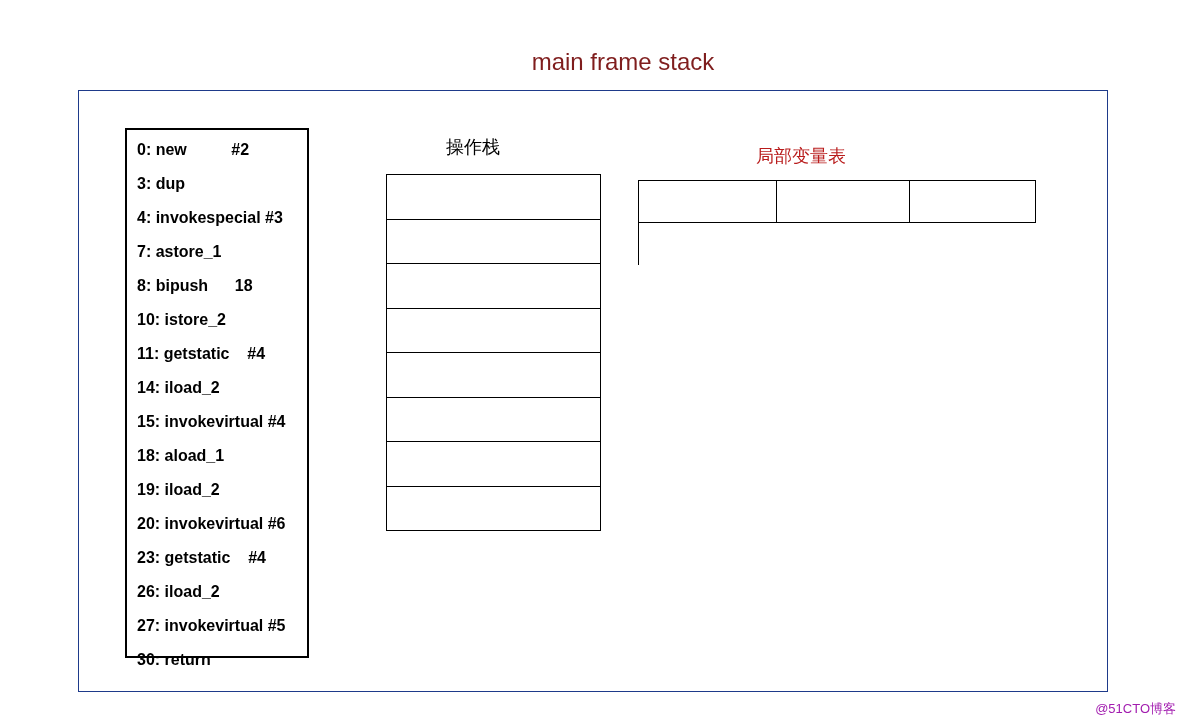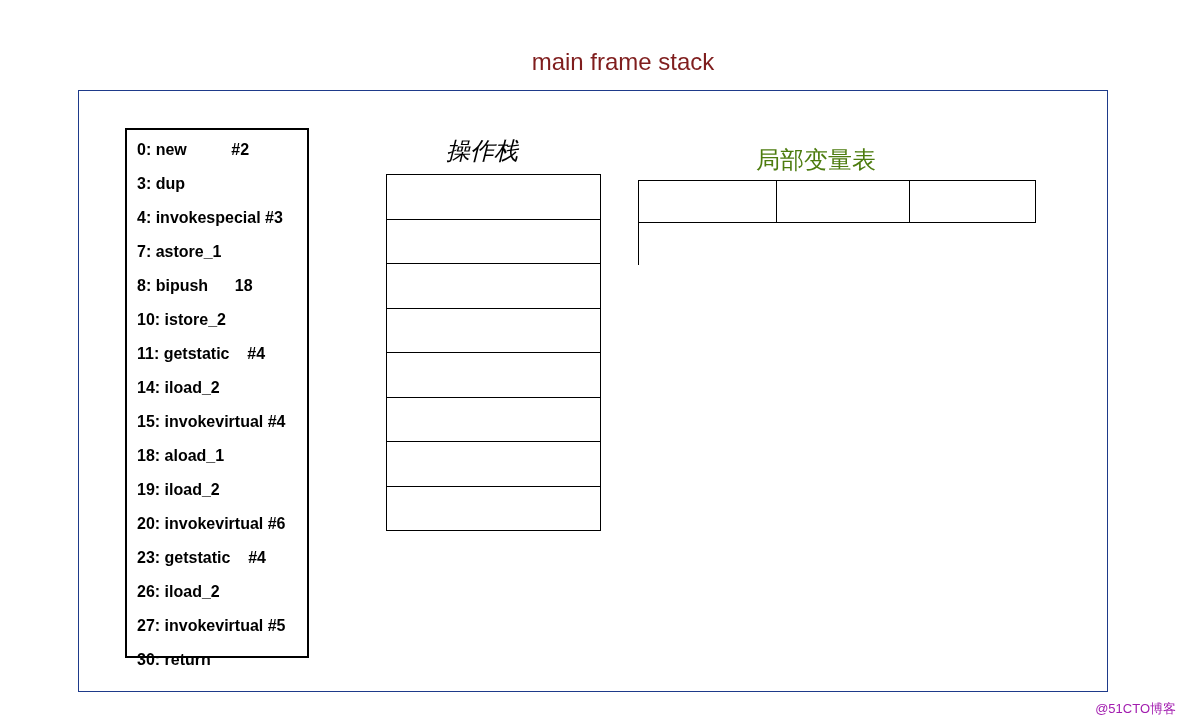--- a/index.html
+++ b/index.html
@@ -43,42 +43,41 @@
       color: #000;
       line-height: 1.0;
       margin-bottom: 18px;
       white-space: nowrap;
     }
     .bytecode-box .line:last-child { margin-bottom: 0; }
     .opstack-title {
       position: absolute;
       top: 135px;
       left: 446px;
-      font-size: 24px;
+      font-size: 18px;
       color: #000;
-      font-style: italic;
     }
     .opstack {
       position: absolute;
       top: 174px;
       left: 386px;
       width: 215px;
       border: 1.5px solid #000;
       border-bottom: none;
     }
     .opstack .cell {
       height: 44.5px;
       border-bottom: 1.5px solid #000;
     }
     .lvt-title {
       position: absolute;
       top: 144px;
       left: 756px;
-      font-size: 24px;
-      color: #4d7c0f;
+      font-size: 18px;
+      color: #b91c1c;
     }
     .lvt {
       position: absolute;
       top: 180px;
       left: 638px;
       display: grid;
       grid-template-columns: 138px 133px 126px;
       grid-template-rows: 42px 42px;
       border: 1.5px solid #000;
       border-right: none;

